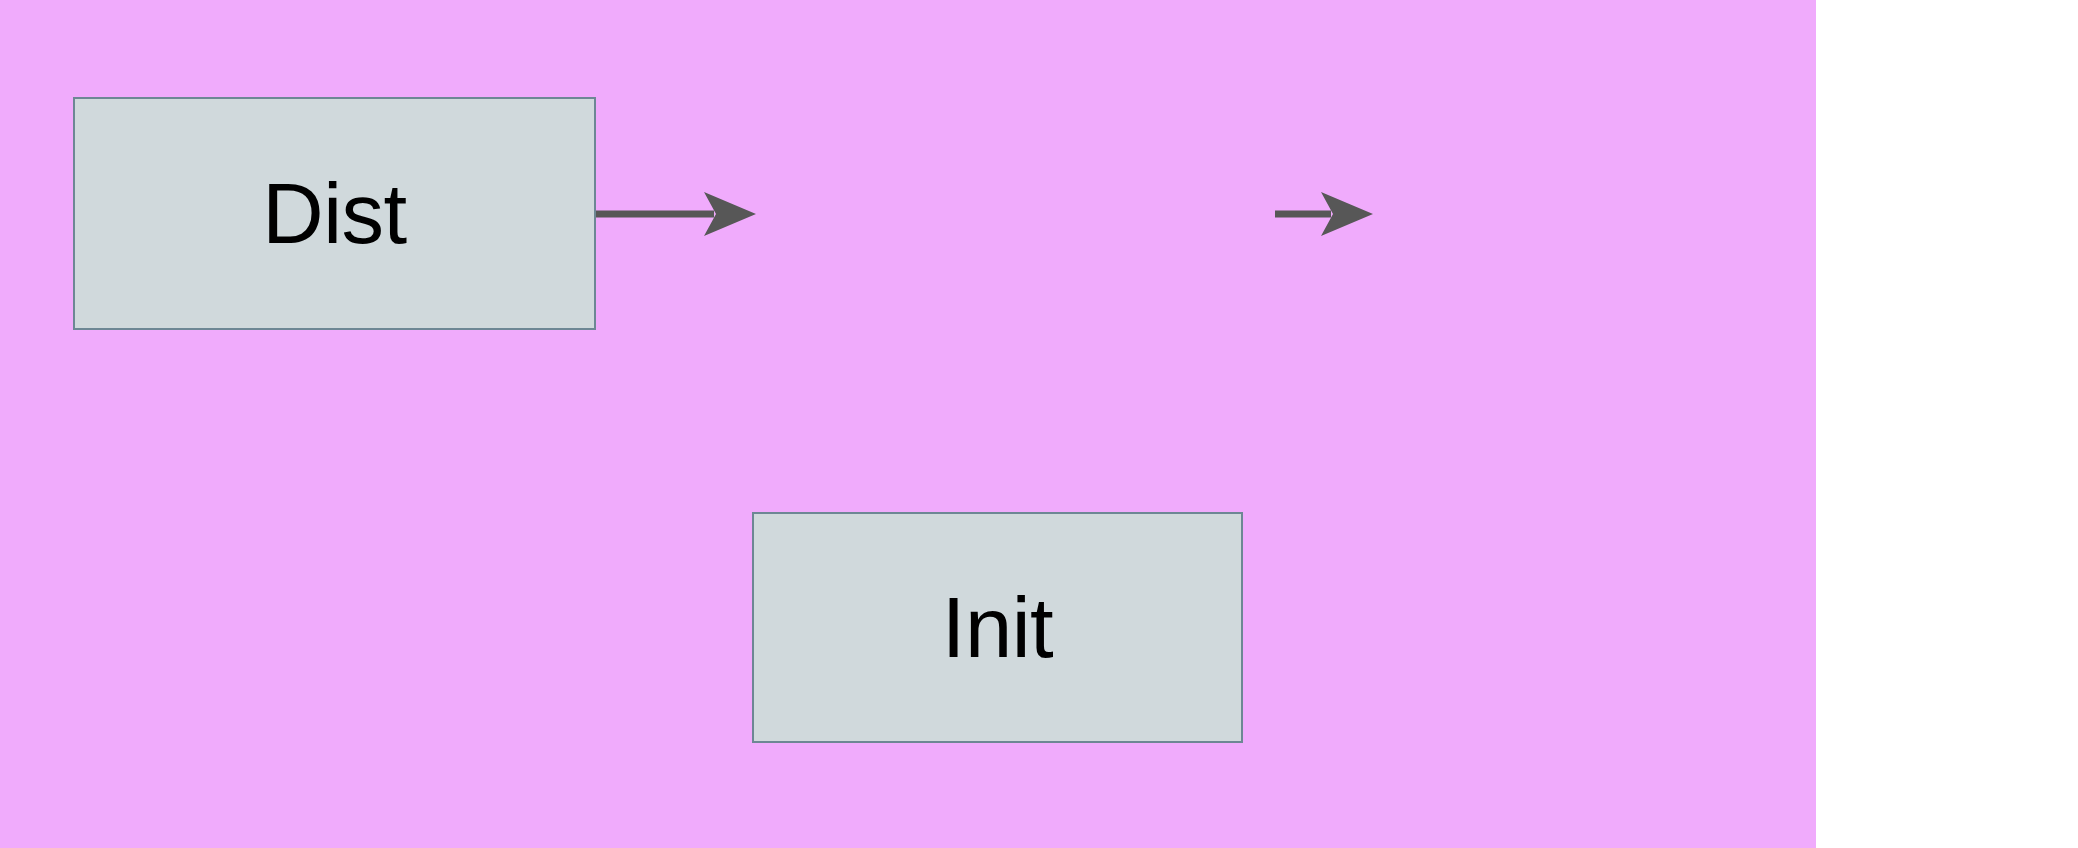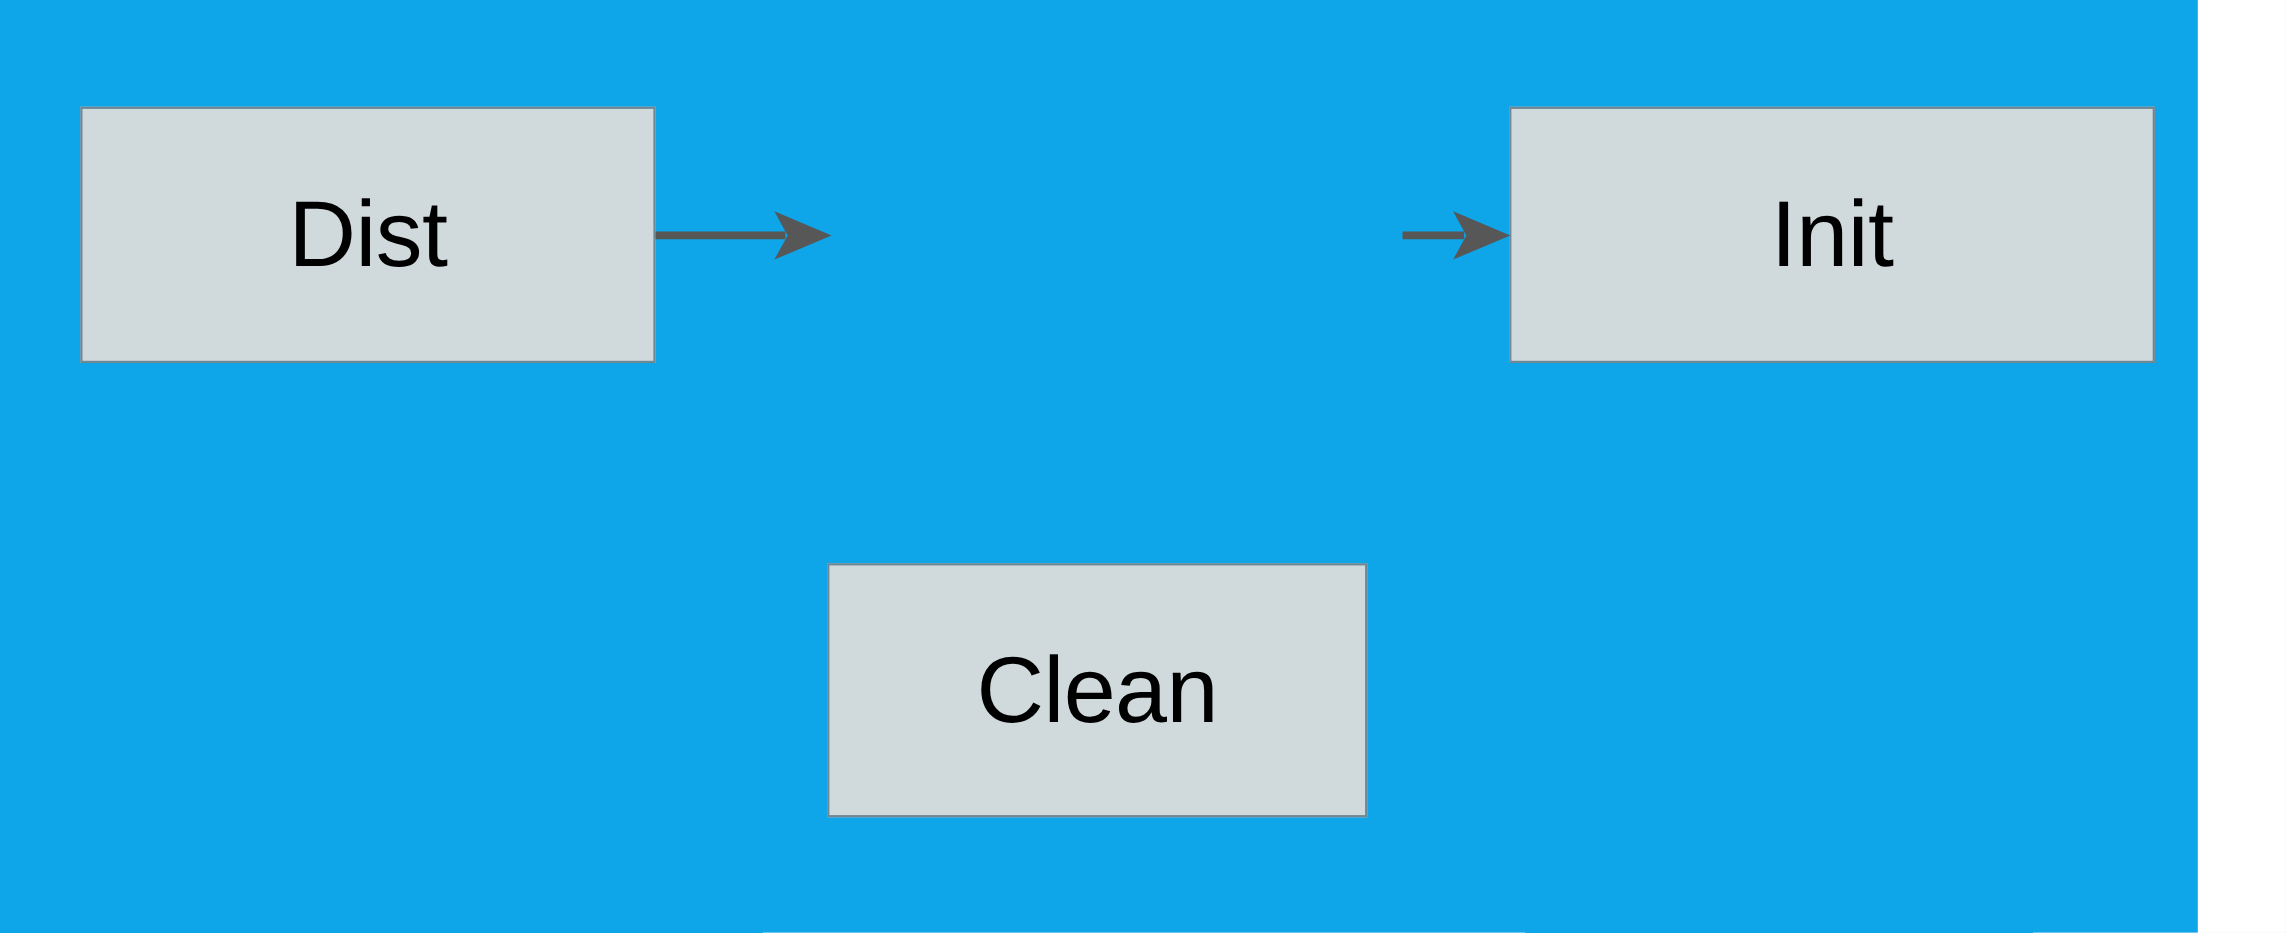--- a/index.html
+++ b/index.html
@@ -5,23 +5,23 @@
   html, body {
     margin: 0;
     padding: 0;
     background: #ffffff;
   }
   body {
     font-family: "Liberation Sans", sans-serif;
   }
   #canvas {
     position: relative;
-    width: 1998px;
+    width: 1816px;
     height: 848px;
-    background: #0ea5e9;
+    background: #f0abfc;
     overflow: hidden;
   }
   .node {
     position: absolute;
     box-sizing: border-box;
     background: #d0d9dc;
     border: 2px solid #6d8794;
     display: flex;
     align-items: center;
     justify-content: center;
@@ -56,26 +56,23 @@
 </head>
 <body>
 
 <div id="canvas">
 
   <div class="node" id="node-dist">
     <span class="node-label">Dist</span>
   </div>
 
 
-  <div class="node" id="node-init">
-    <span class="node-label">Init</span>
-  </div>
 
   <div class="node" id="node-clean">
-    <span class="node-label">Clean</span>
+    <span class="node-label">Init</span>
   </div>
 
   <div class="edge" id="edge-dist-compile">
     <svg width="160" height="48" viewBox="0 0 160 48" xmlns="http://www.w3.org/2000/svg" aria-hidden="true">
       <line x1="0" y1="24" x2="118" y2="24" stroke="#575757" stroke-width="7"></line>
       <polygon points="160,24 108,2 120,24 108,46" fill="#575757"></polygon>
     </svg>
   </div>
 
   <div class="edge" id="edge-compile-init">

